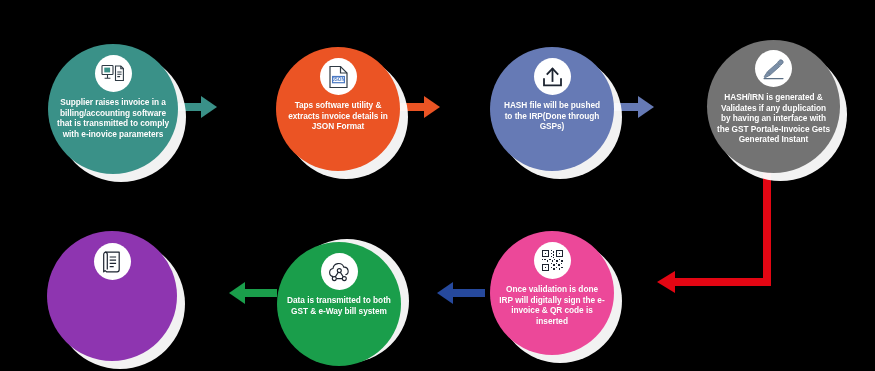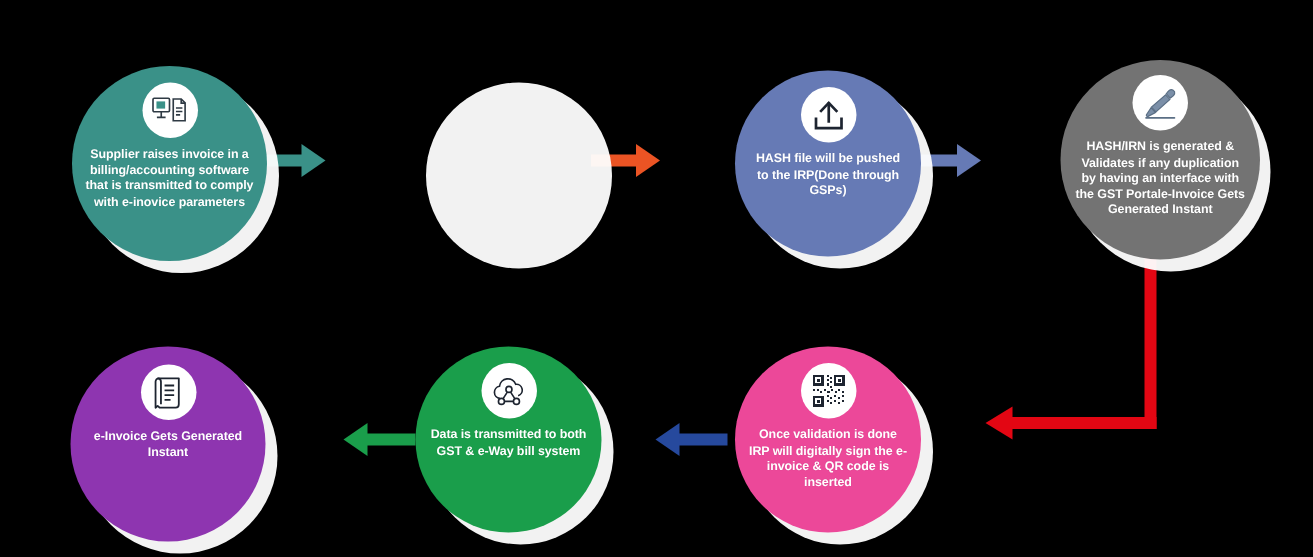--- a/index.html
+++ b/index.html
@@ -125,20 +125,33 @@
           <rect x="3.3" y="3.6" width="5.8" height="4.8" fill="#3a9188" stroke="none"></rect>
           <path d="M14.5 2h5.3l2.6 2.6v11.9h-7.9z"></path>
           <path d="M19.8 2v2.7h2.6"></path>
           <path d="M16.3 8h4.3M16.3 10.3h4.3M16.3 12.6h2.8"></path>
         </g>
       </svg>
     </div>
     <div class="node-text">Supplier raises invoice in a billing/accounting software that is transmitted to comply with e-inovice parameters</div>
   </div>
 
+  <div class="node" style="left:276px; top:47px; width:124px; height:124px; background:#eb5424; padding-top:11px;">
+    <div class="icon-badge">
+      <svg width="21" height="24" viewBox="0 0 21 24">
+        <g fill="none" stroke="#2f3a44" stroke-width="1.2">
+          <path d="M2 1.5h10.5L19 8v14.5H2z"></path>
+          <path d="M12.5 1.5V8H19"></path>
+        </g>
+        <rect x="4.6" y="11.5" width="11.8" height="6.2" fill="none" stroke="#4a79c4" stroke-width="1.2"></rect>
+        <text x="10.5" y="16.4" font-size="4.6" font-family="'Liberation Sans',sans-serif" fill="#4a79c4" text-anchor="middle" font-weight="bold">JSON</text>
+      </svg>
+    </div>
+    <div class="node-text">Taps software utility &amp; extracts invoice details in JSON Format</div>
+  </div>
 
   <div class="node" style="left:490px; top:47px; width:124px; height:124px; background:#667ab5; padding-top:11px;">
     <div class="icon-badge">
       <svg width="23" height="22" viewBox="0 0 23 22">
         <g fill="none" stroke="#1d2430" stroke-width="1.8" stroke-linecap="square">
           <path d="M11.5 15V3.2"></path>
           <path d="M6.4 7.9 11.5 2.6l5.1 5.3"></path>
           <path d="M3 13.2v6.2h17v-6.2"></path>
         </g>
       </svg>
@@ -201,21 +214,21 @@
             <rect x="12.4" y="19.2" width="1.4" height="1.4"></rect>
             <rect x="15" y="17.8" width="1.4" height="1.4"></rect>
           <rect x="17.8" y="19.2" width="1.4" height="1.4"></rect>
             <rect x="20.2" y="17.8" width="1.4" height="1.4"></rect>
         </g>
       </svg>
     </div>
     <div class="node-text">Once validation is done IRP will digitally sign the e-invoice &amp; QR code is inserted</div>
   </div>
 
-  <div class="node" style="left:277px; top:231px; width:124px; height:124px; background:#1a9e4b; padding-top:11px;">
+  <div class="node" style="left:277px; top:242px; width:124px; height:124px; background:#1a9e4b; padding-top:11px;">
     <div class="icon-badge">
       <svg width="25" height="22" viewBox="0 0 25 22">
         <g fill="none" stroke="#1d2430" stroke-width="1.1">
           <path d="M6.2 15.6A4.1 4.1 0 0 1 6 7.5a5.6 5.6 0 0 1 10.8-1.3 3.9 3.9 0 0 1 1.6 7.6"></path>
           <circle cx="12.3" cy="9.6" r="2"></circle>
           <circle cx="7.3" cy="17.6" r="2"></circle>
           <circle cx="17.3" cy="17.6" r="2"></circle>
           <path d="M11.2 11.4 8.3 15.9M13.4 11.4l2.9 4.5M9.4 17.6h5.8"></path>
         </g>
       </svg>
@@ -226,16 +239,15 @@
   <div class="node" style="left:47px; top:231px; width:130px; height:130px; background:#8e35b0; padding-top:12px;">
     <div class="icon-badge">
       <svg width="22" height="24" viewBox="0 0 22 24">
         <g fill="none" stroke="#1d2430" stroke-width="1.2" stroke-linejoin="round">
           <path d="M4.2 2.2h14v17.3c0 1.3-.9 2.3-2.1 2.3H5.5l-1.4-1.2-1.4 1.2V4.5c0-1.3.9-2.3 2.1-2.3z"></path>
           <path d="M4.2 2.2c1.2 0 2.1 1 2.1 2.3v15"></path>
           <path d="M8.7 7h6.4M8.7 10.2h6.4M8.7 13.4h6.4M8.7 16.6h4"></path>
         </g>
       </svg>
     </div>
-    <div class="node-text">e-Invoice Gets Generated Instant</div>
   </div>
 
 </div>
 
 </body></html>

